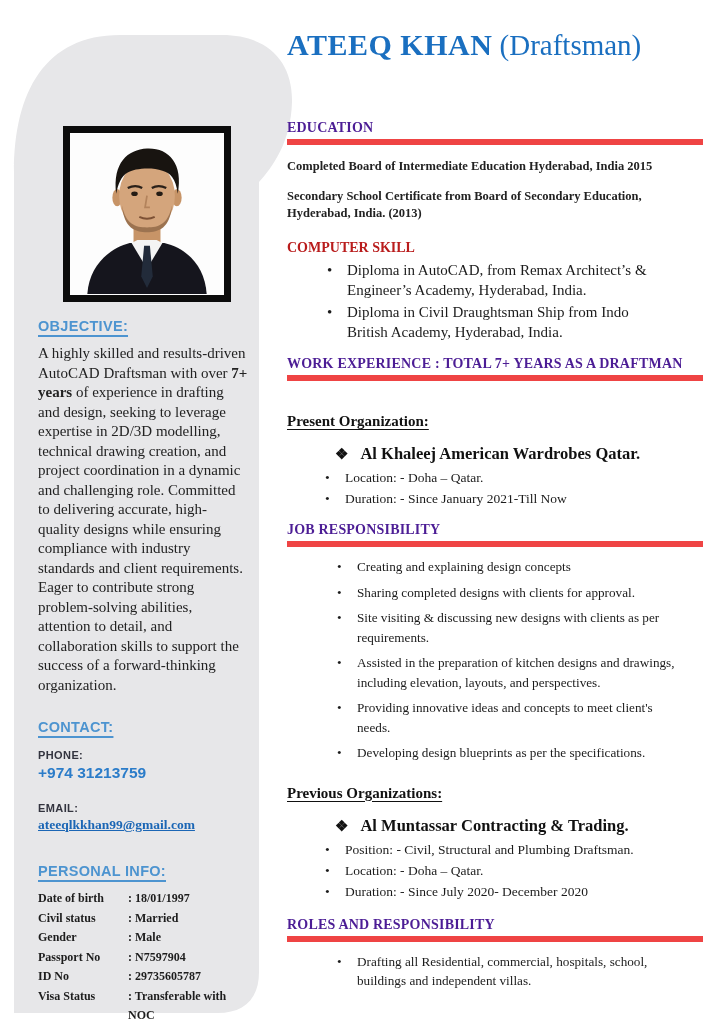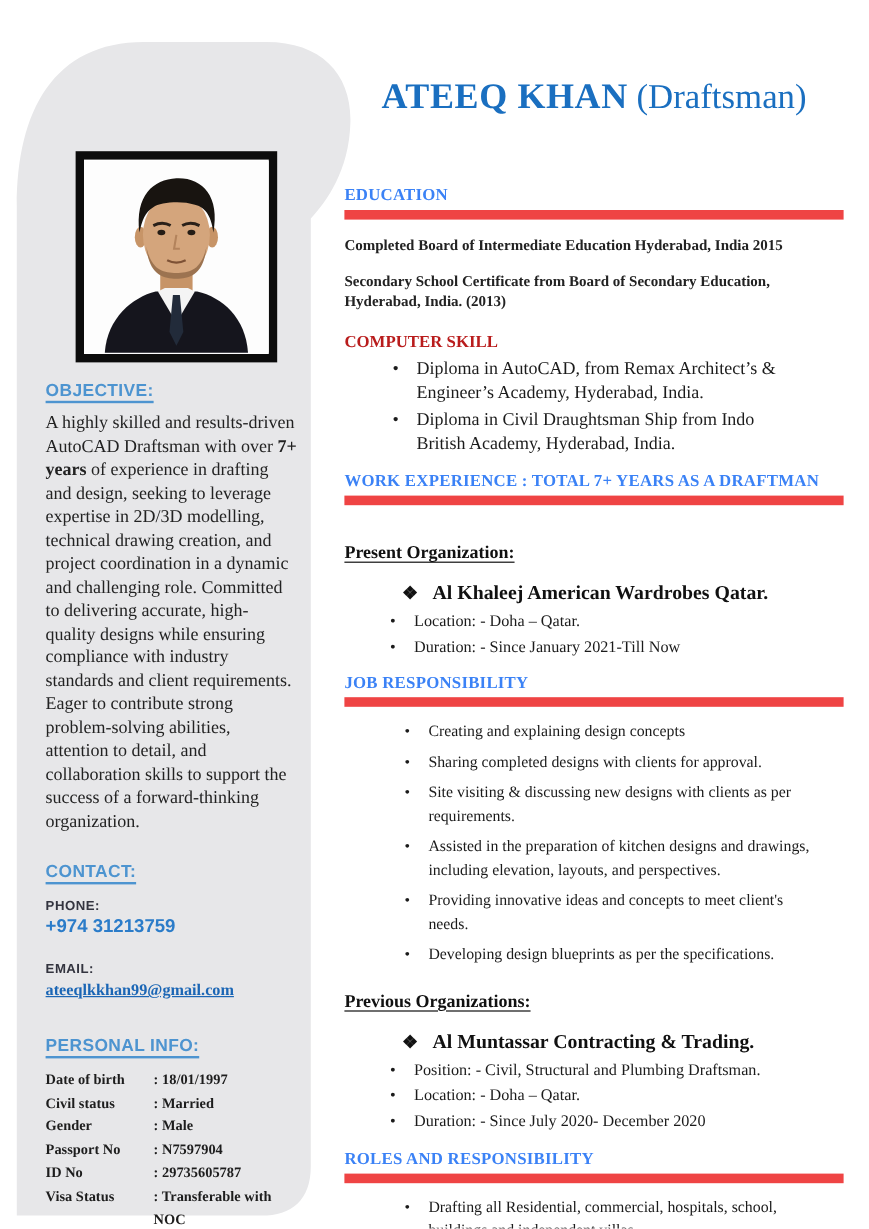--- a/index.html
+++ b/index.html
@@ -39,26 +39,26 @@
     display:inline-block; font-weight:bold; font-size:13.5px; color:#1b66b5;
     text-decoration:underline; margin-top:3px;
   }
   .pinfo-block { margin-top:30px; }
   .pinfo-table { margin-top:4px; }
   .pinfo-row { display:flex; font-size:12px; font-weight:bold; line-height:19.5px; color:#1d1d1d; }
   .pinfo-label { width:90px; flex:0 0 90px; }
   .pinfo-value { flex:1; }
   
   .main { position:absolute; left:287px; top:0; width:416px; }
-  .title-row { margin-top:64px; text-align:center; white-space:nowrap; }
+  .title-row { margin-top:28px; text-align:left; white-space:nowrap; }
   .title-name  { font-size:30px; font-weight:bold; color:#1a6fc0; letter-spacing:.5px; }
   .title-role  { font-size:29px; font-weight:normal; color:#1a6fc0; }
   .rule-heading {
-    font-size:14px; font-weight:bold; color:#3b82f6; letter-spacing:.2px;
-    border-bottom:8px solid #ef4444; padding-bottom:3px;
+    font-size:14px; font-weight:bold; color:#4c1d95; letter-spacing:.2px;
+    border-bottom:6px solid #ef4444; padding-bottom:3px;
   }
   .plain-heading { font-size:14px; font-weight:bold; color:#b91c1c; }
   .edu-item { font-size:12.5px; font-weight:bold; line-height:17px; margin-top:13px; color:#222; }
   ul.dotlist { list-style:none; }
   ul.dotlist li { position:relative; padding-left:30px; font-size:15px; line-height:20px; margin-top:2px; }
   ul.dotlist li::before { content:"\2022"; position:absolute; left:10px; top:0; }
   ul.dotlist.skill { margin-top:4px; margin-left:30px; width:340px; }
   .org-heading {
     font-size:15px; font-weight:bold; color:#111; margin-top:0;
     text-decoration:underline; text-underline-offset:3px;

